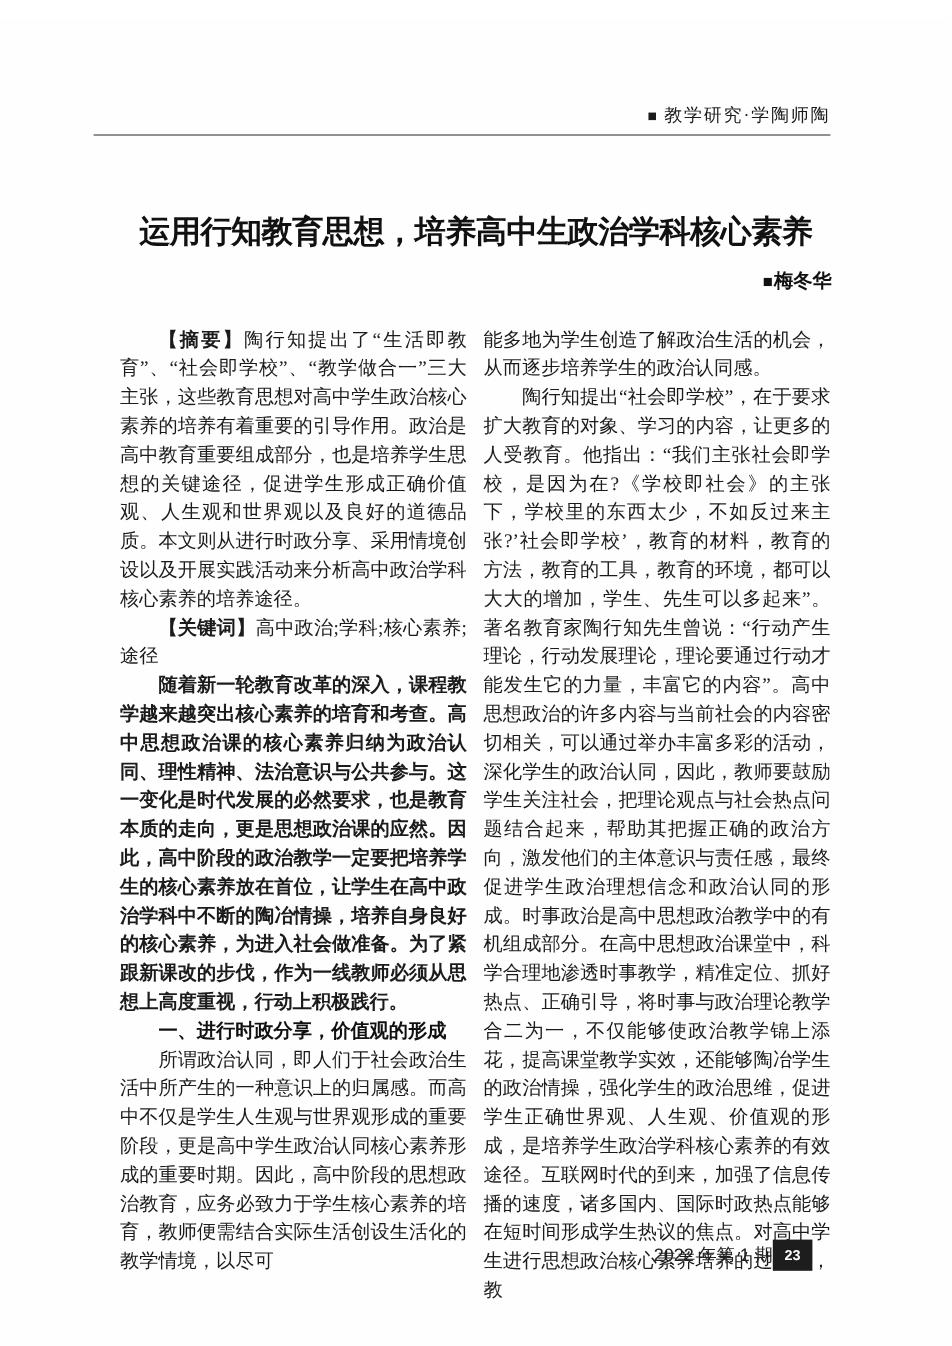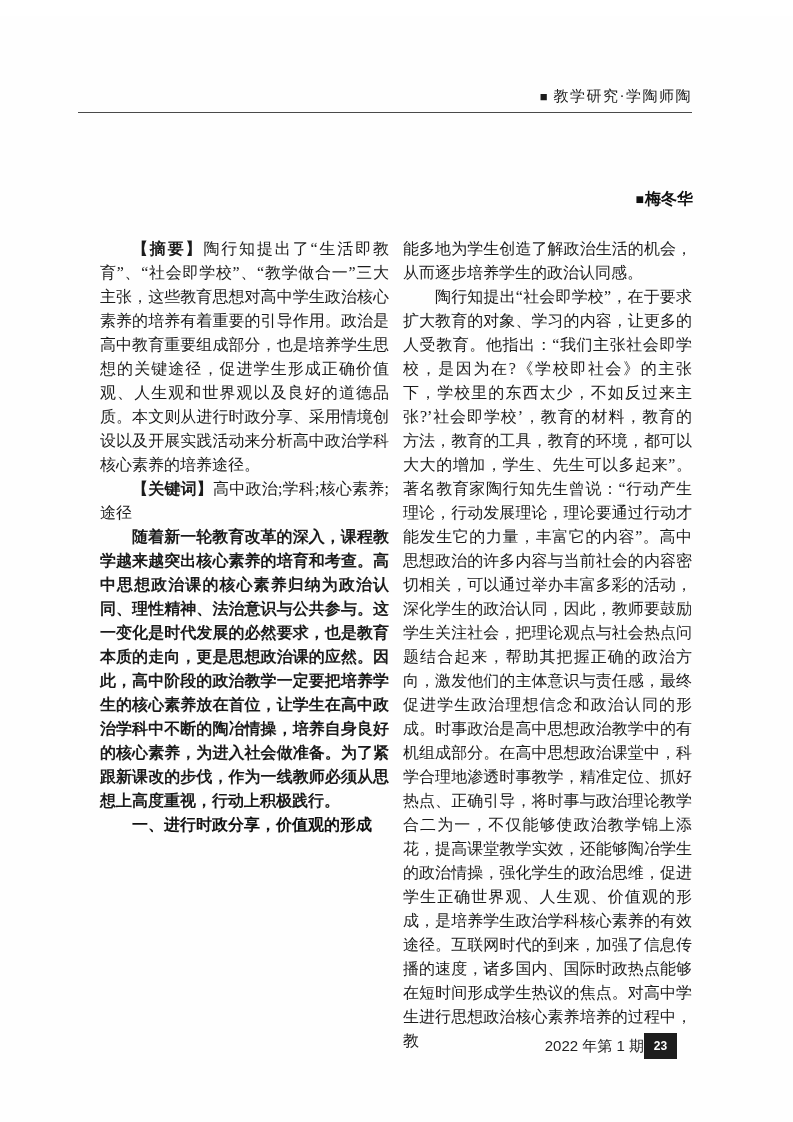--- a/index.html
+++ b/index.html
@@ -112,35 +112,37 @@
 
 <div class="page">
 
   <div class="header-tag">
     <span class="sq">■</span><span>教学研究·学陶师陶</span>
   </div>
   <hr class="header-rule">
 
   <div class="content">
 
+    <h1 class="article-title">运用行知教育思想，培养高中生政治学科核心素养</h1>
     <div class="author-line">
       <span class="sq">■</span><span>梅冬华</span>
     </div>
 
     <div class="columns">
 
       <div class="col">
         <p class="indent">
           <span class="lead">【摘要】</span><span>陶行知提出了“生活即教育”、“社会即学校”、“教学做合一”三大主张，这些教育思想对高中学生政治核心素养的培养有着重要的引导作用。政治是高中教育重要组成部分，也是培养学生思想的关键途径，促进学生形成正确价值观、人生观和世界观以及良好的道德品质。本文则从进行时政分享、采用情境创设以及开展实践活动来分析高中政治学科核心素养的培养途径。</span>
         </p>
         <p class="indent">
           <span class="lead">【关键词】</span><span>高中政治;学科;核心素养;途径</span>
         </p>
         <p class="indent intro-gap">随着新一轮教育改革的深入，课程教学越来越突出核心素养的培育和考查。高中思想政治课的核心素养归纳为政治认同、理性精神、法治意识与公共参与。这一变化是时代发展的必然要求，也是教育本质的走向，更是思想政治课的应然。因此，高中阶段的政治教学一定要把培养学生的核心素养放在首位，让学生在高中政治学科中不断的陶冶情操，培养自身良好的核心素养，为进入社会做准备。为了紧跟新课改的步伐，作为一线教师必须从思想上高度重视，行动上积极践行。</p>
         <p class="section-heading">一、进行时政分享，价值观的形成</p>
+        <p class="indent">所谓政治认同，即人们于社会政治生活中所产生的一种意识上的归属感。而高中不仅是学生人生观与世界观形成的重要阶段，更是高中学生政治认同核心素养形成的重要时期。因此，高中阶段的思想政治教育，应务必致力于学生核心素养的培育，教师便需结合实际生活创设生活化的教学情境，以尽可</p>
       </div>
 
       <div class="col">
         <p>能多地为学生创造了解政治生活的机会，从而逐步培养学生的政治认同感。</p>
         <p class="indent">陶行知提出“社会即学校”，在于要求扩大教育的对象、学习的内容，让更多的人受教育。他指出：“我们主张社会即学校，是因为在?《学校即社会》的主张下，学校里的东西太少，不如反过来主张?’社会即学校’，教育的材料，教育的方法，教育的工具，教育的环境，都可以大大的增加，学生、先生可以多起来”。著名教育家陶行知先生曾说：“行动产生理论，行动发展理论，理论要通过行动才能发生它的力量，丰富它的内容”。高中思想政治的许多内容与当前社会的内容密切相关，可以通过举办丰富多彩的活动，深化学生的政治认同，因此，教师要鼓励学生关注社会，把理论观点与社会热点问题结合起来，帮助其把握正确的政治方向，激发他们的主体意识与责任感，最终促进学生政治理想信念和政治认同的形成。时事政治是高中思想政治教学中的有机组成部分。在高中思想政治课堂中，科学合理地渗透时事教学，精准定位、抓好热点、正确引导，将时事与政治理论教学合二为一，不仅能够使政治教学锦上添花，提高课堂教学实效，还能够陶冶学生的政治情操，强化学生的政治思维，促进学生正确世界观、人生观、价值观的形成，是培养学生政治学科核心素养的有效途径。互联网时代的到来，加强了信息传播的速度，诸多国内、国际时政热点能够在短时间形成学生热议的焦点。对高中学生进行思想政治核心素养培养的过程中，教</p>
       </div>
 
     </div>
   </div>
 

